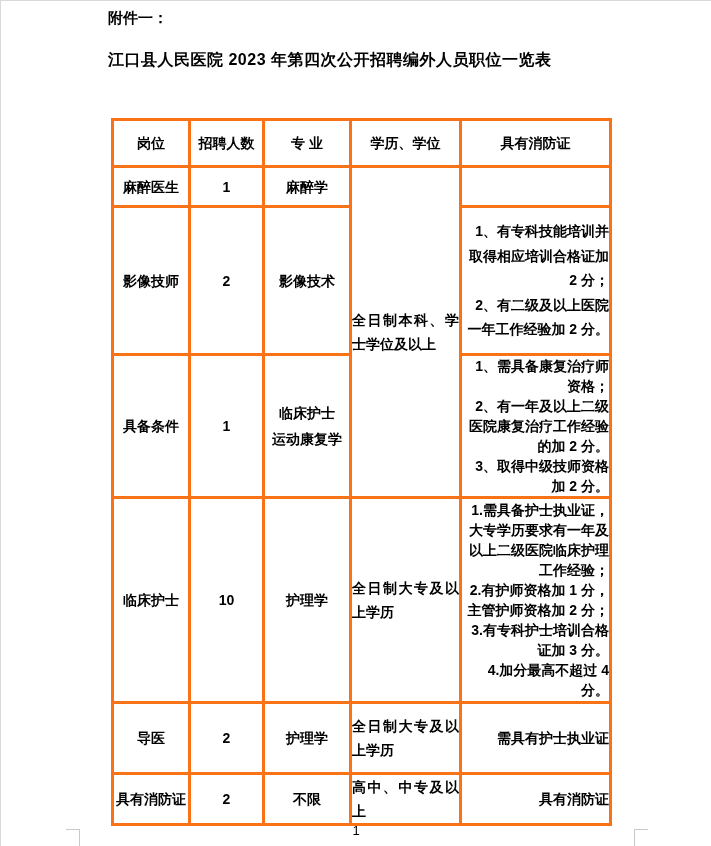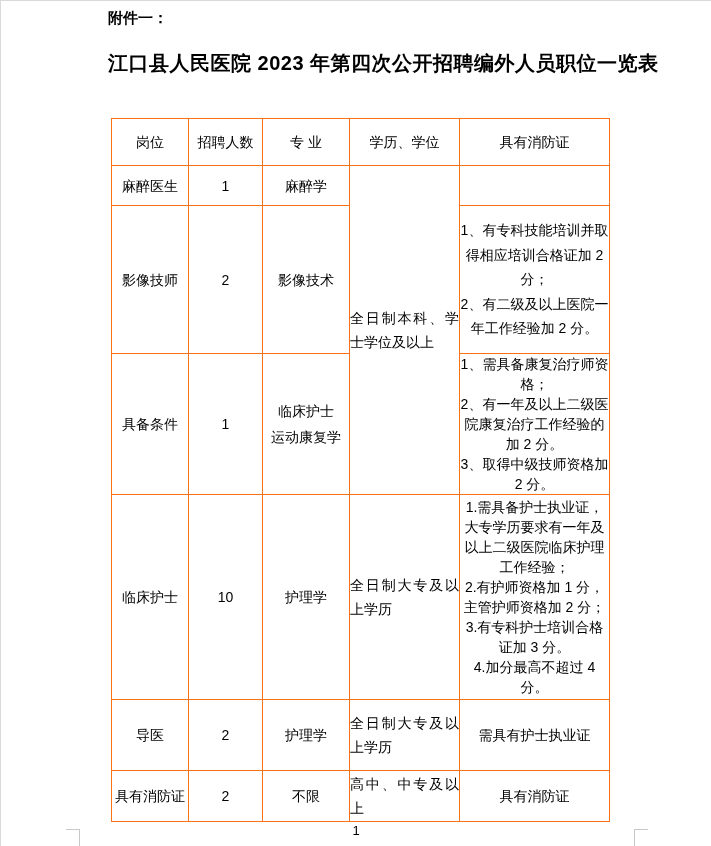--- a/index.html
+++ b/index.html
@@ -13,34 +13,34 @@
     font-family:"Liberation Sans", sans-serif;
     color:#000;
     overflow:hidden;
   }
   .attachment-label{
     position:absolute;left:107px;top:8px;
     font-size:15px;font-weight:bold;text-align:center;
   }
   .doc-title{
     position:absolute;left:107px;top:49px;
-    font-size:20px;font-weight:bold;
+    font-size:16px;font-weight:bold;
     letter-spacing:0.5px;
     white-space:nowrap;
   }
   table.jobs{
     position:absolute;left:110px;top:117px;
     width:498px;
     border-collapse:collapse;
     table-layout:fixed;
     font-size:14px;
   }
   table.jobs td,table.jobs th{
-    border:1px solid #f97316;
-    font-weight:normal;
+    border:3px solid #f97316;
+    font-weight:bold;
     vertical-align:middle;
     padding:0;
     line-height:24px;
     overflow:hidden;
   }
   col.c1{width:77px;} col.c2{width:74px;} col.c3{width:87px;}
   col.c4{width:110px;} col.c5{width:150px;}
   tr.r-head{height:47px;}
   tr.r1{height:40px;}
   tr.r2{height:148px;}
@@ -50,21 +50,21 @@
   tr.r6{height:51px;}
   .tc{text-align:center;}
   td.edu{
     text-align:justify;
     text-justify:inter-character;
     padding:2px 7px;
     line-height:26px;
   }
   td.req{
     padding:1px 7px;
-    text-align:center;
+    text-align:right;
   }
   td.req .item{display:block;}
   td.req.lh25{line-height:24.6px;}
   td.req.lh19{line-height:20px;}
   td.req.single{line-height:24px;}
   .major-line{display:block;line-height:26px;}
   .page-number{
     position:absolute;left:0;right:0;top:822px;
     text-align:center;font-size:13px;
   }

